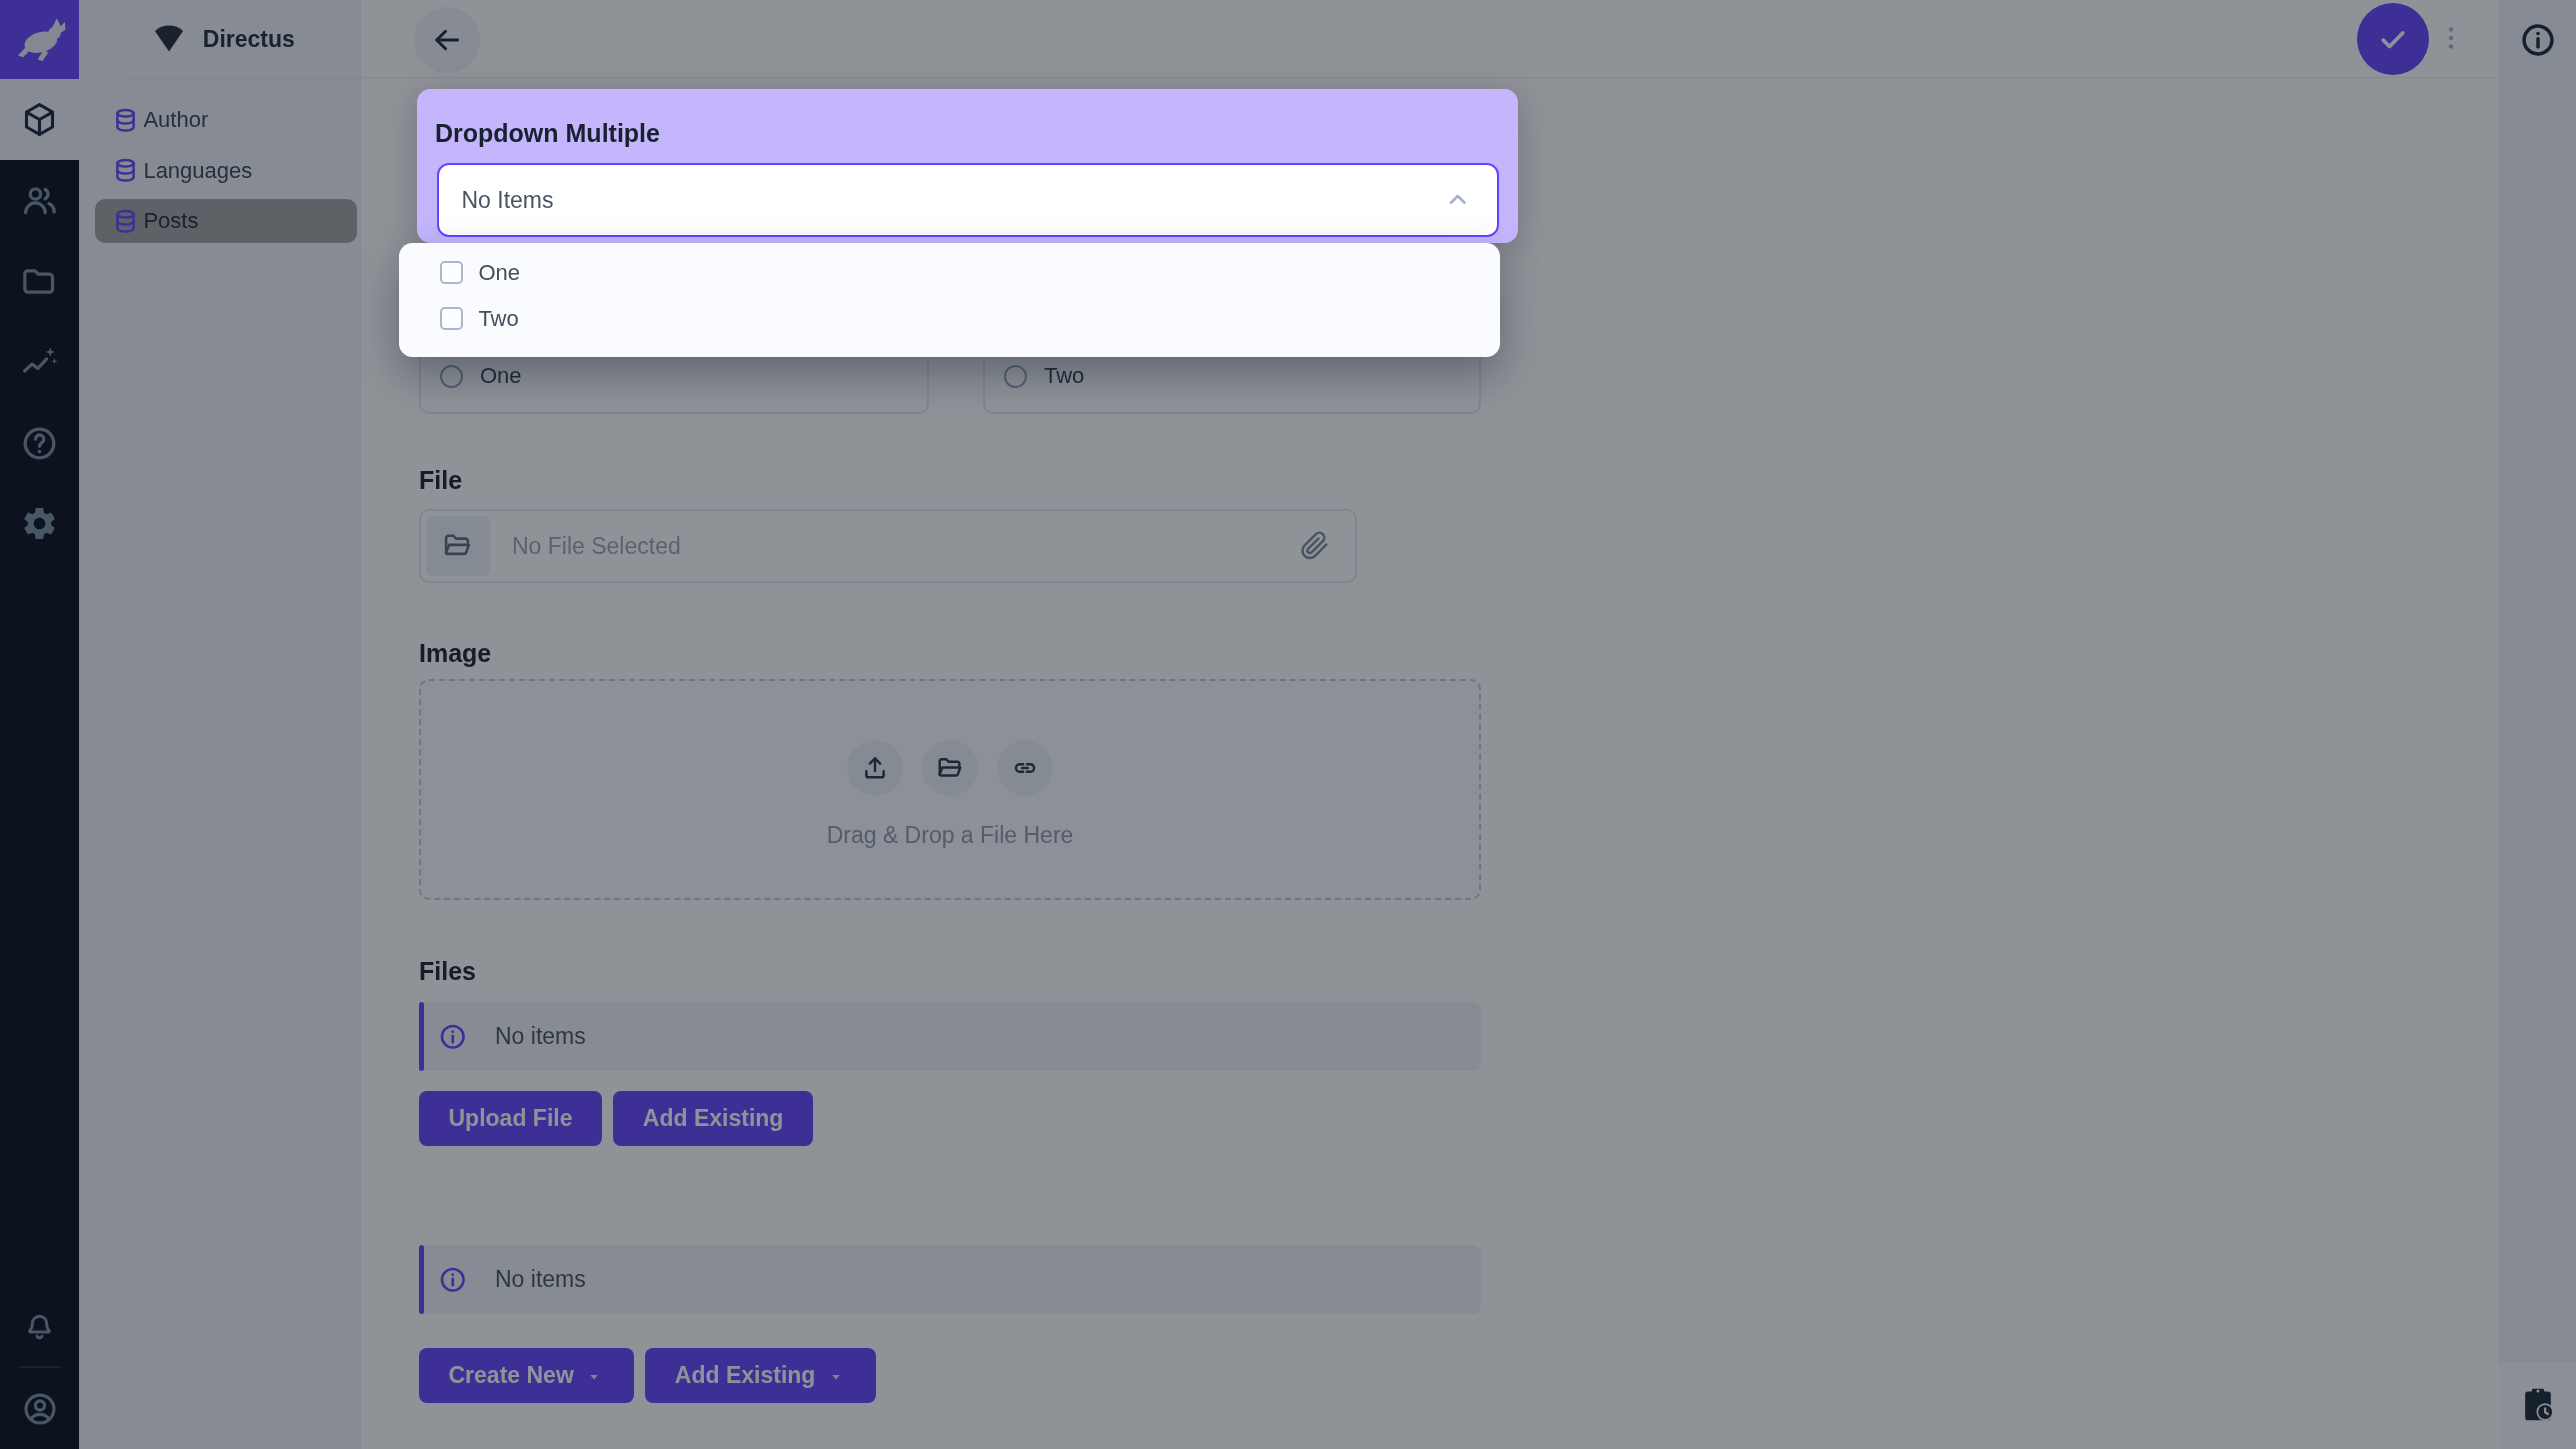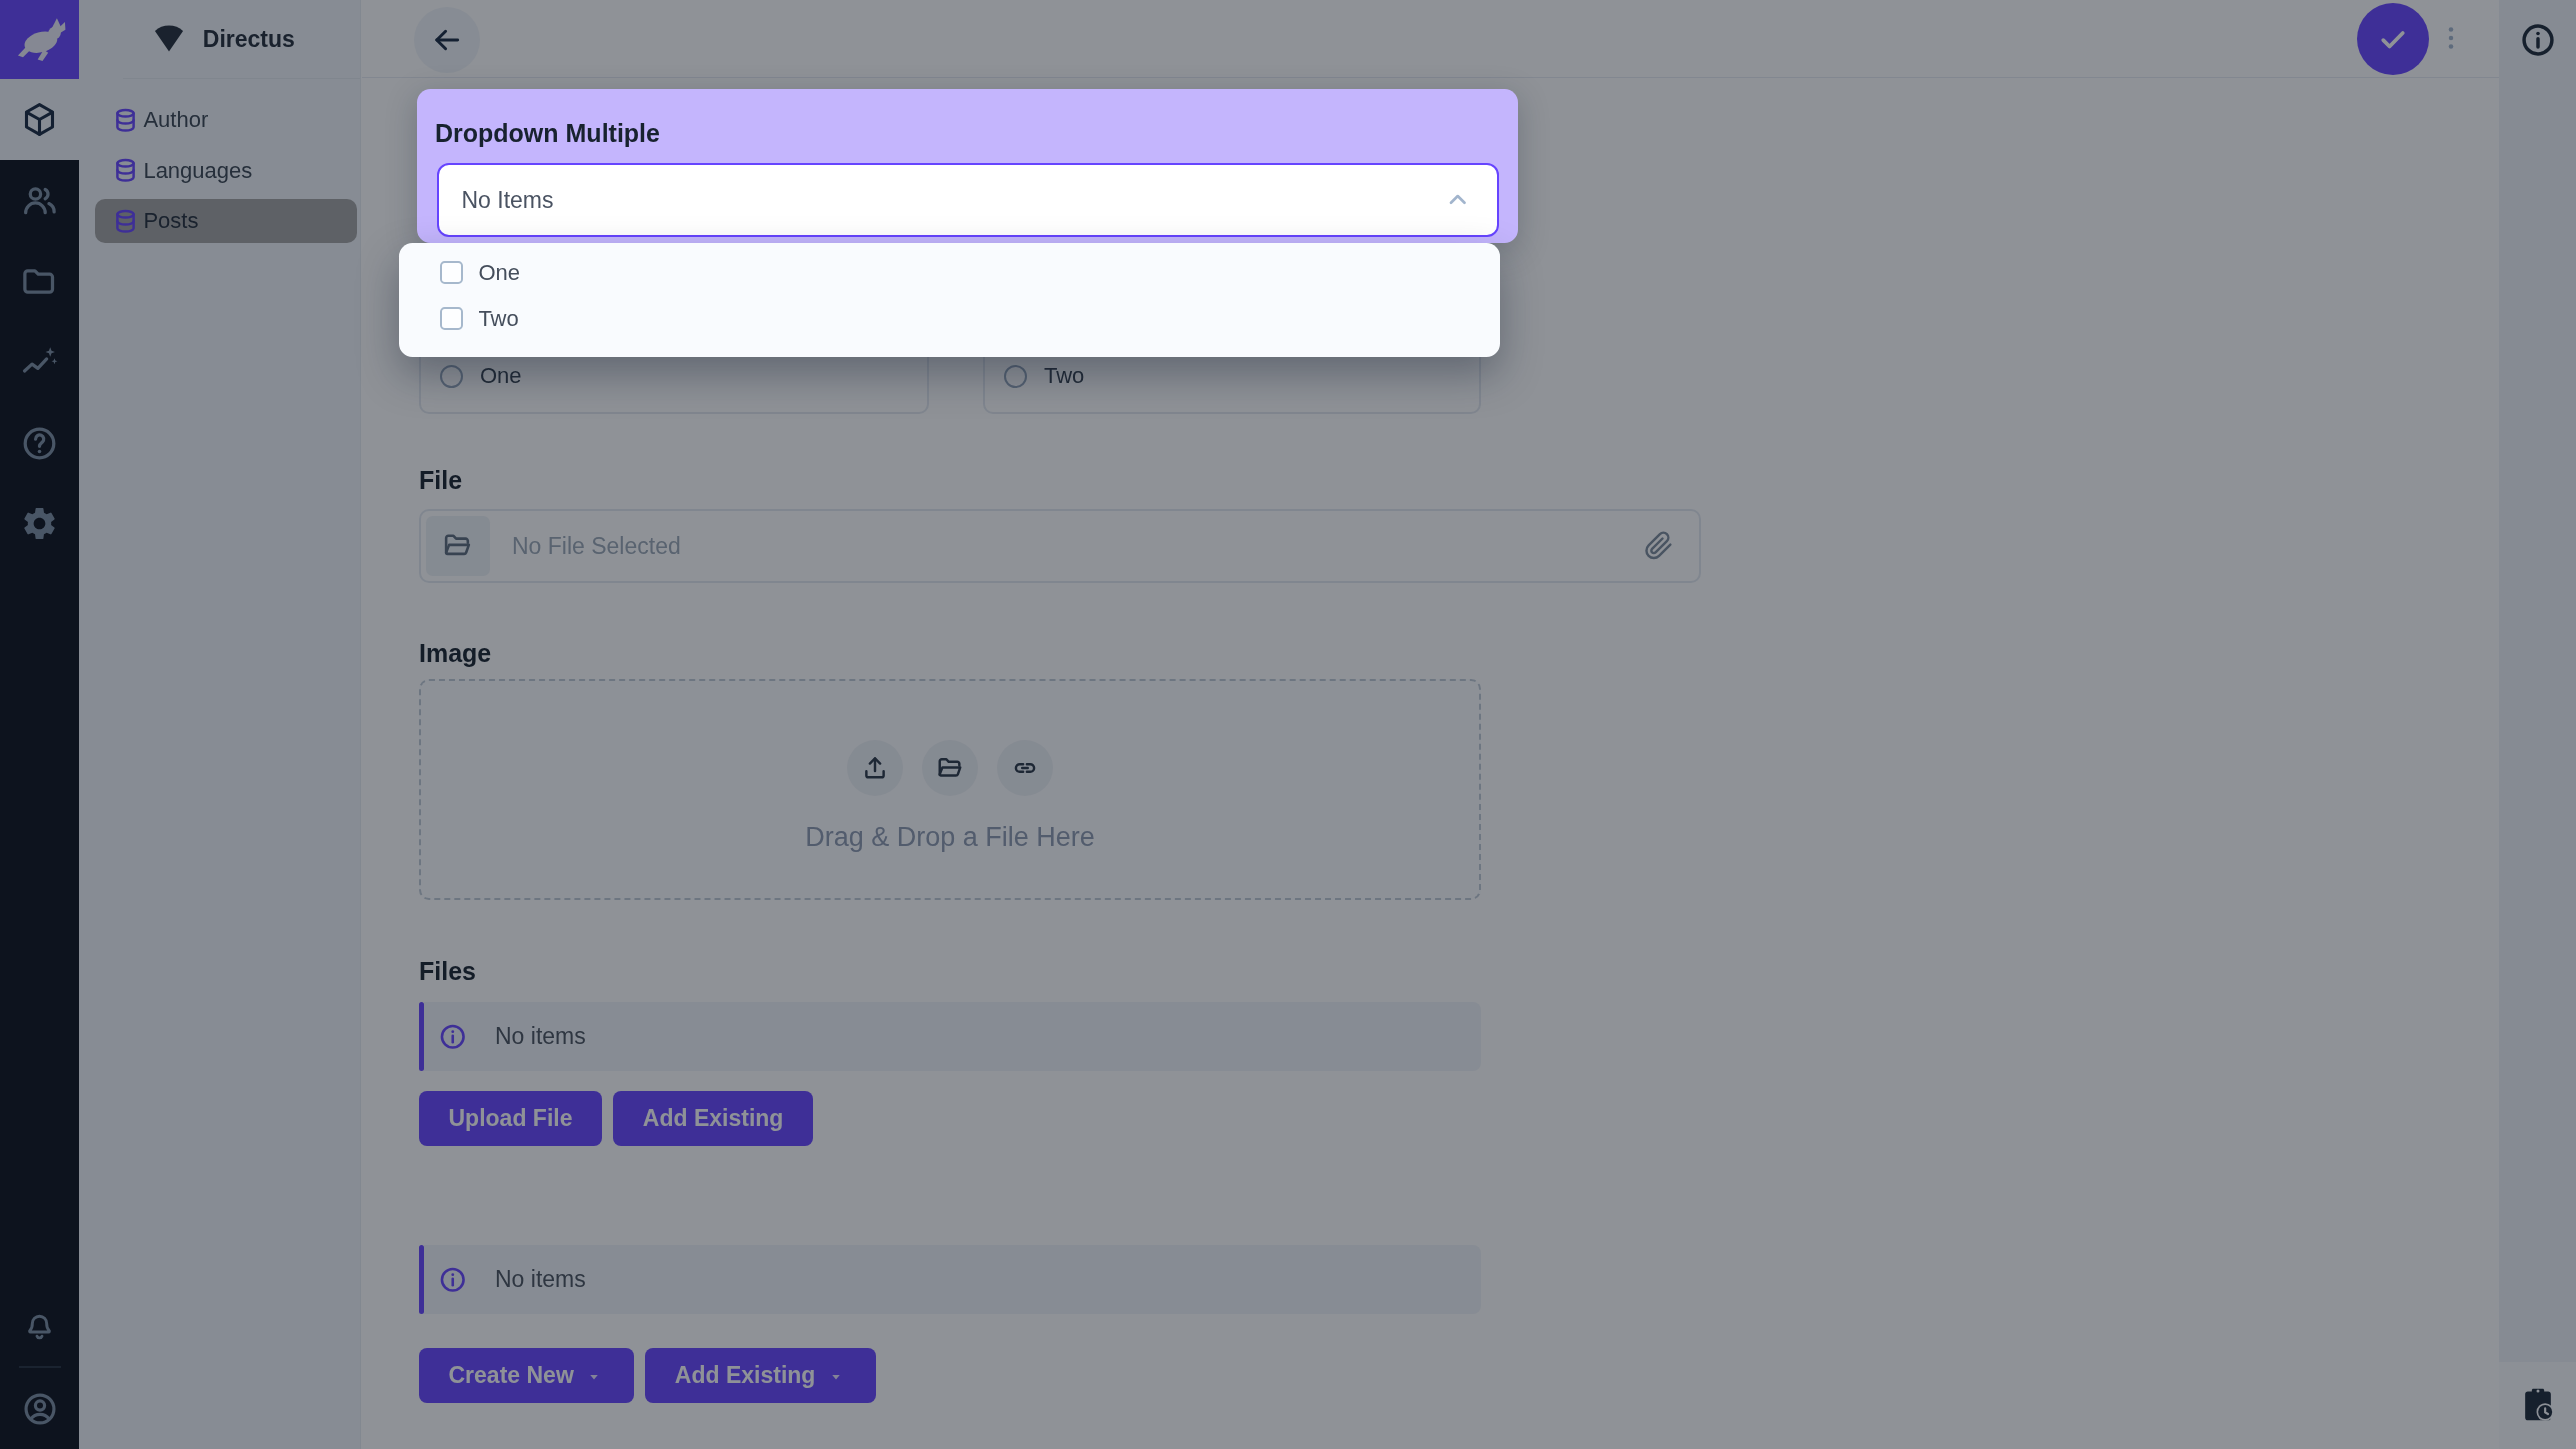--- a/index.html
+++ b/index.html
@@ -46,30 +46,30 @@
 
   
   .radio-box { position:absolute; top:309px; height:105px; background:#FFFFFF; border:2px solid #E3E9F0; border-radius:10px; }
   .radio-box.left { left:57px; width:510px; }
   .radio-box.right { left:621px; width:498px; }
   .radio-row { position:absolute; left:19px; top:52px; display:flex; align-items:center; gap:17px; }
   .radio { width:23px; height:23px; border:2px solid #93A5B9; border-radius:50%; background:#FFFFFF; }
   .radio-label { font-size:22px; color:#333E4B; }
 
   
-  .file-box { position:absolute; left:57px; top:509px; width:1282px; height:74px; background:#FFFFFF; border:2px solid #E3E9F0; border-radius:10px; }
+  .file-box { position:absolute; left:57px; top:509px; width:938px; height:74px; background:#FFFFFF; border:2px solid #E3E9F0; border-radius:10px; }
   .file-tile { position:absolute; left:4.7px; top:4.7px; width:64px; height:60px; background:#EDF1F6; border-radius:6.7px; display:flex; align-items:center; justify-content:center; color:#5B6B7C; }
   .file-placeholder { position:absolute; left:91px; top:0; height:70px; display:flex; align-items:center; font-size:23px; color:#9AA7B5; }
   .paperclip-btn { position:absolute; right:25.5px; top:20px; width:29.5px; height:29.5px; color:#7C8B9B; }
 
   
   .dropzone { position:absolute; left:57px; top:679px; width:1062px; height:221px; border:2px dashed #BFCAD6; border-radius:10px; background:#FCFDFF; }
   .dz-actions { position:absolute; left:0; top:59px; width:100%; display:flex; justify-content:center; gap:19px; }
   .dz-circle { width:56px; height:56px; border-radius:50%; background:#EDF1F6; display:flex; align-items:center; justify-content:center; color:#2A3747; }
-  .dz-text { position:absolute; left:0; top:141px; width:100%; text-align:center; font-size:27px; font-weight:500; color:#8C99B0; }
+  .dz-text { position:absolute; left:0; top:141px; width:100%; text-align:center; font-size:23px; font-weight:500; color:#8C99B0; }
 
   
   .notice { position:absolute; left:57px; width:1062px; height:69px; }
   .notice .bar { position:absolute; left:0; top:0; width:4.7px; height:69px; background:#6644FF; border-radius:2.7px; }
   .notice .body { position:absolute; left:4.7px; top:0; right:0; height:69px; background:#F0F4F9; border-radius:0 8px 8px 0; }
   .notice .n-icon { position:absolute; left:19px; top:19.5px; width:29.5px; height:29.5px; color:#6644FF; }
   .notice .n-text { position:absolute; left:76px; top:0; height:69px; display:flex; align-items:center; font-size:23px; color:#49525E; }
 
   .btn-row { position:absolute; left:57px; display:flex; gap:11.4px; }
   .p-btn { height:55px; background:#6644FF; color:#FFFFFF; border-radius:8px; font-size:23px; font-weight:600; display:flex; align-items:center; justify-content:center; padding:0 29.5px; gap:10.7px; }

